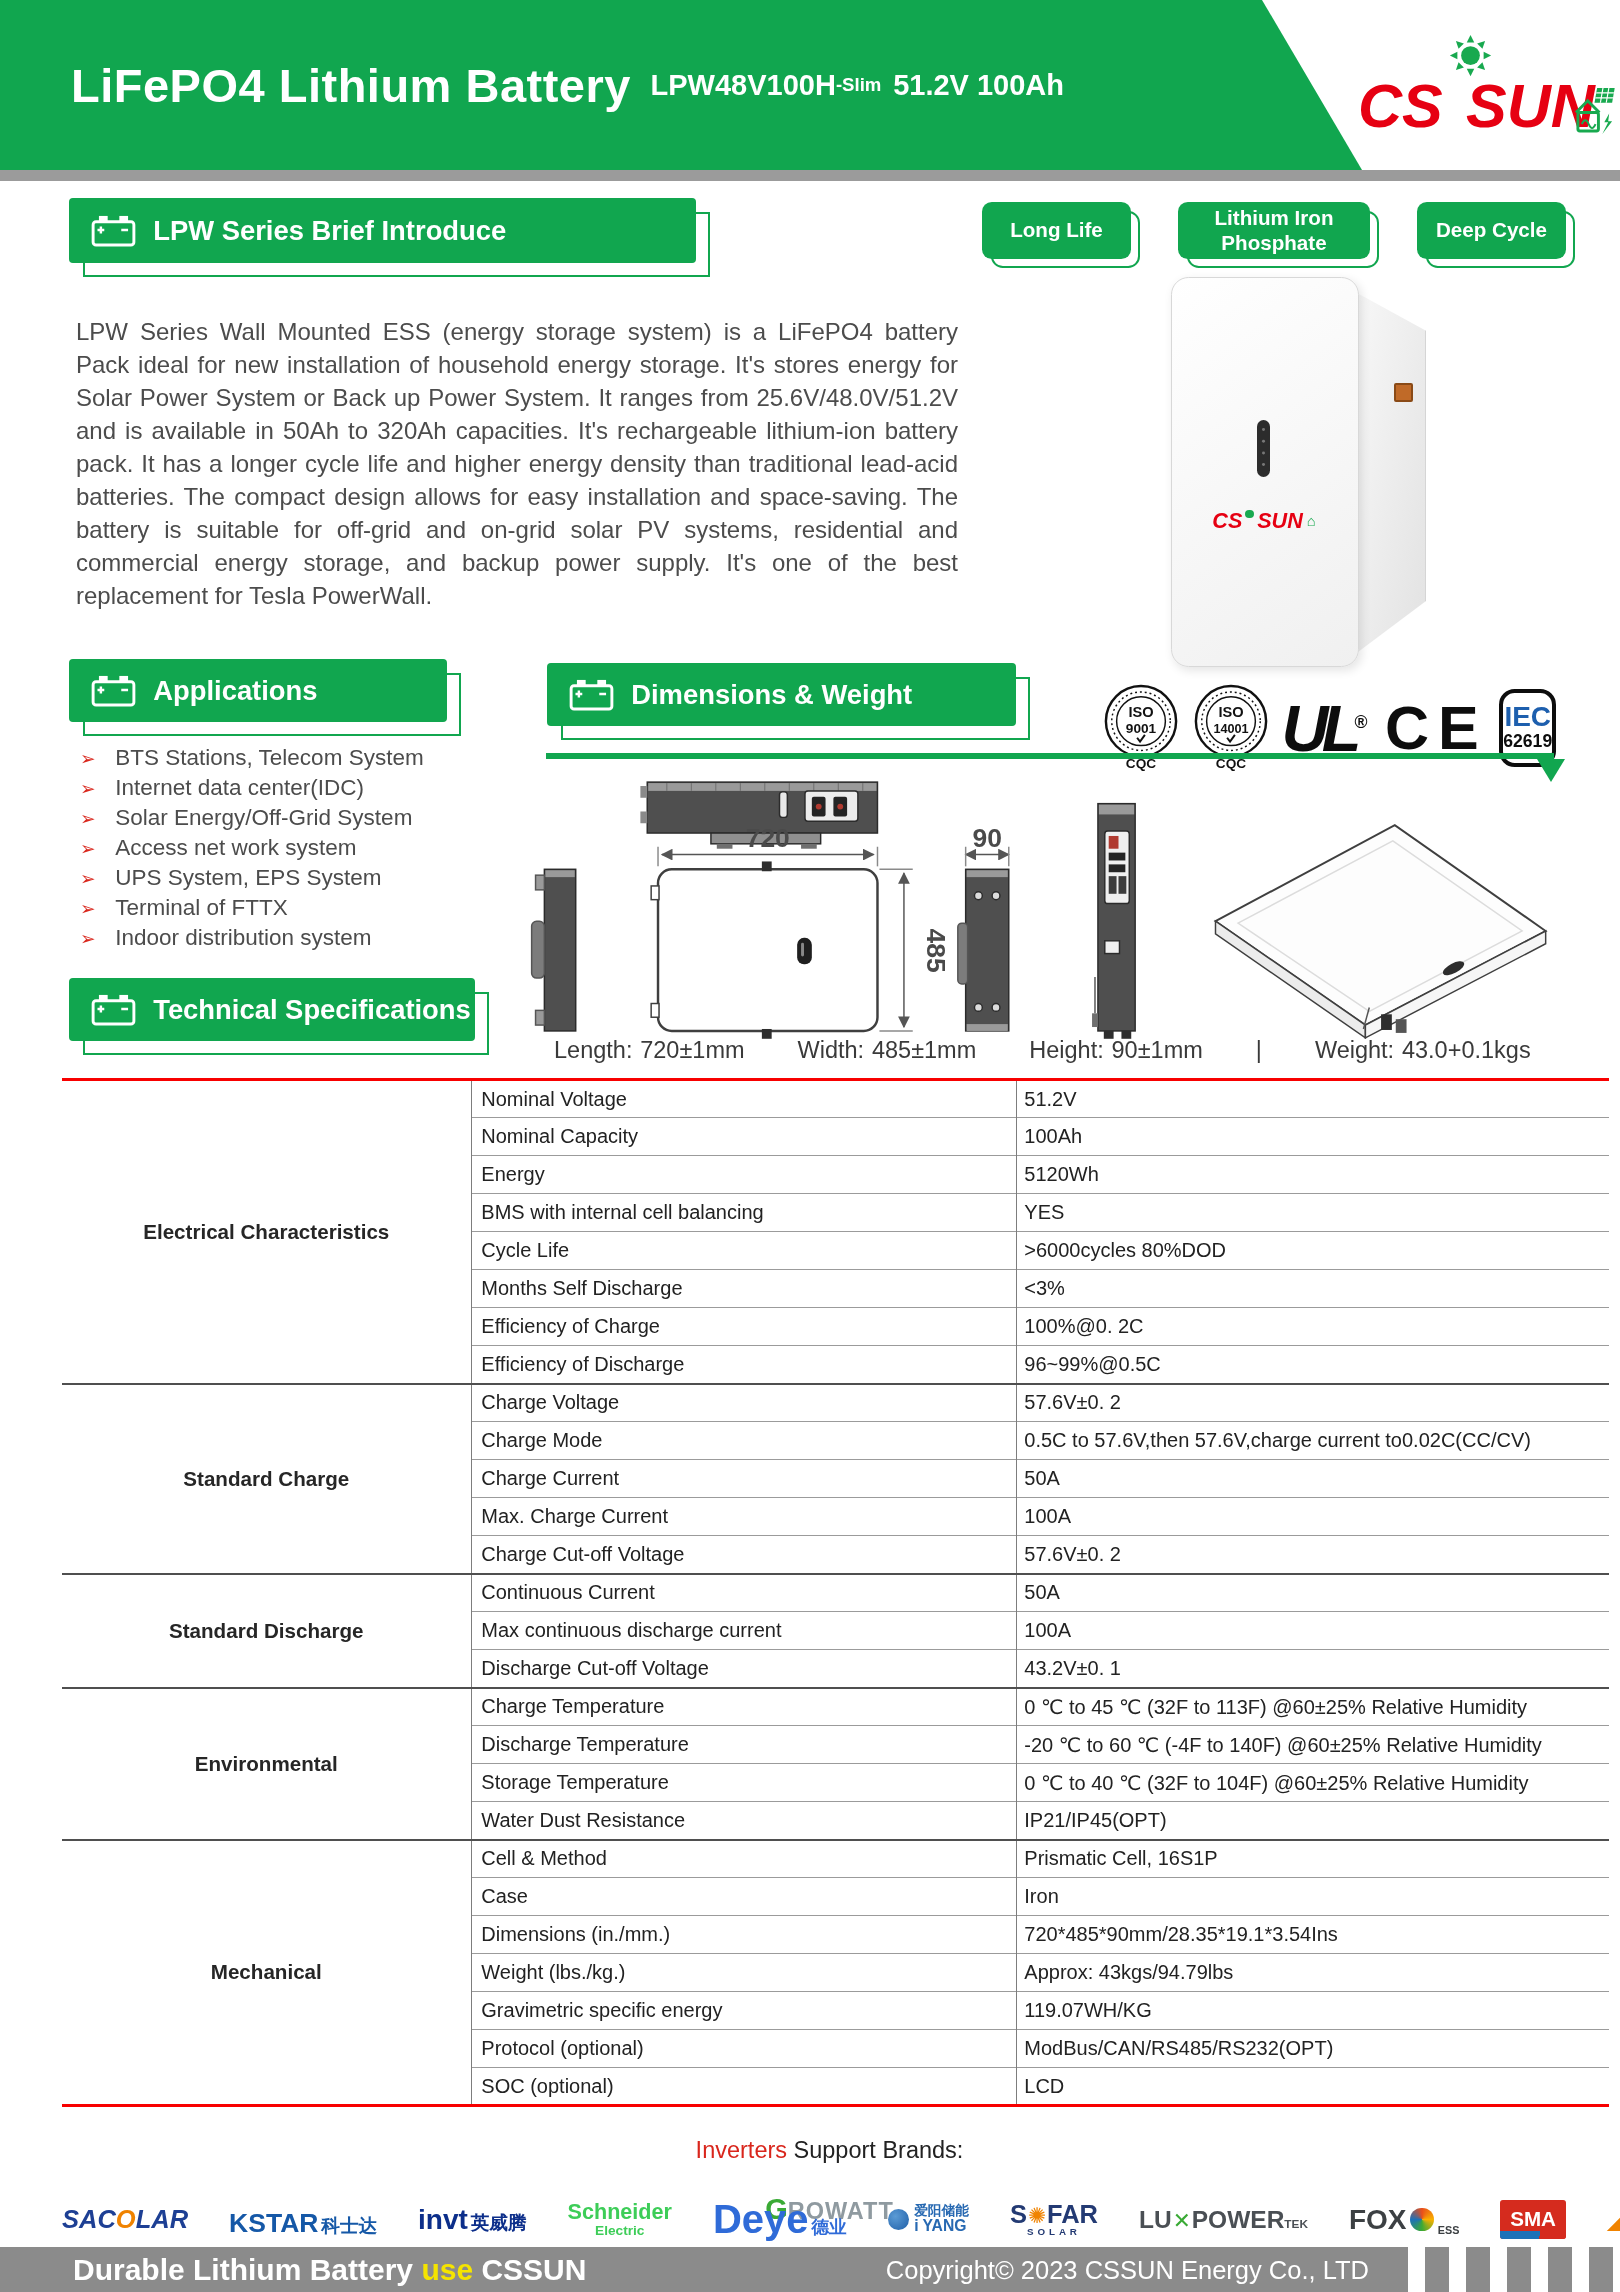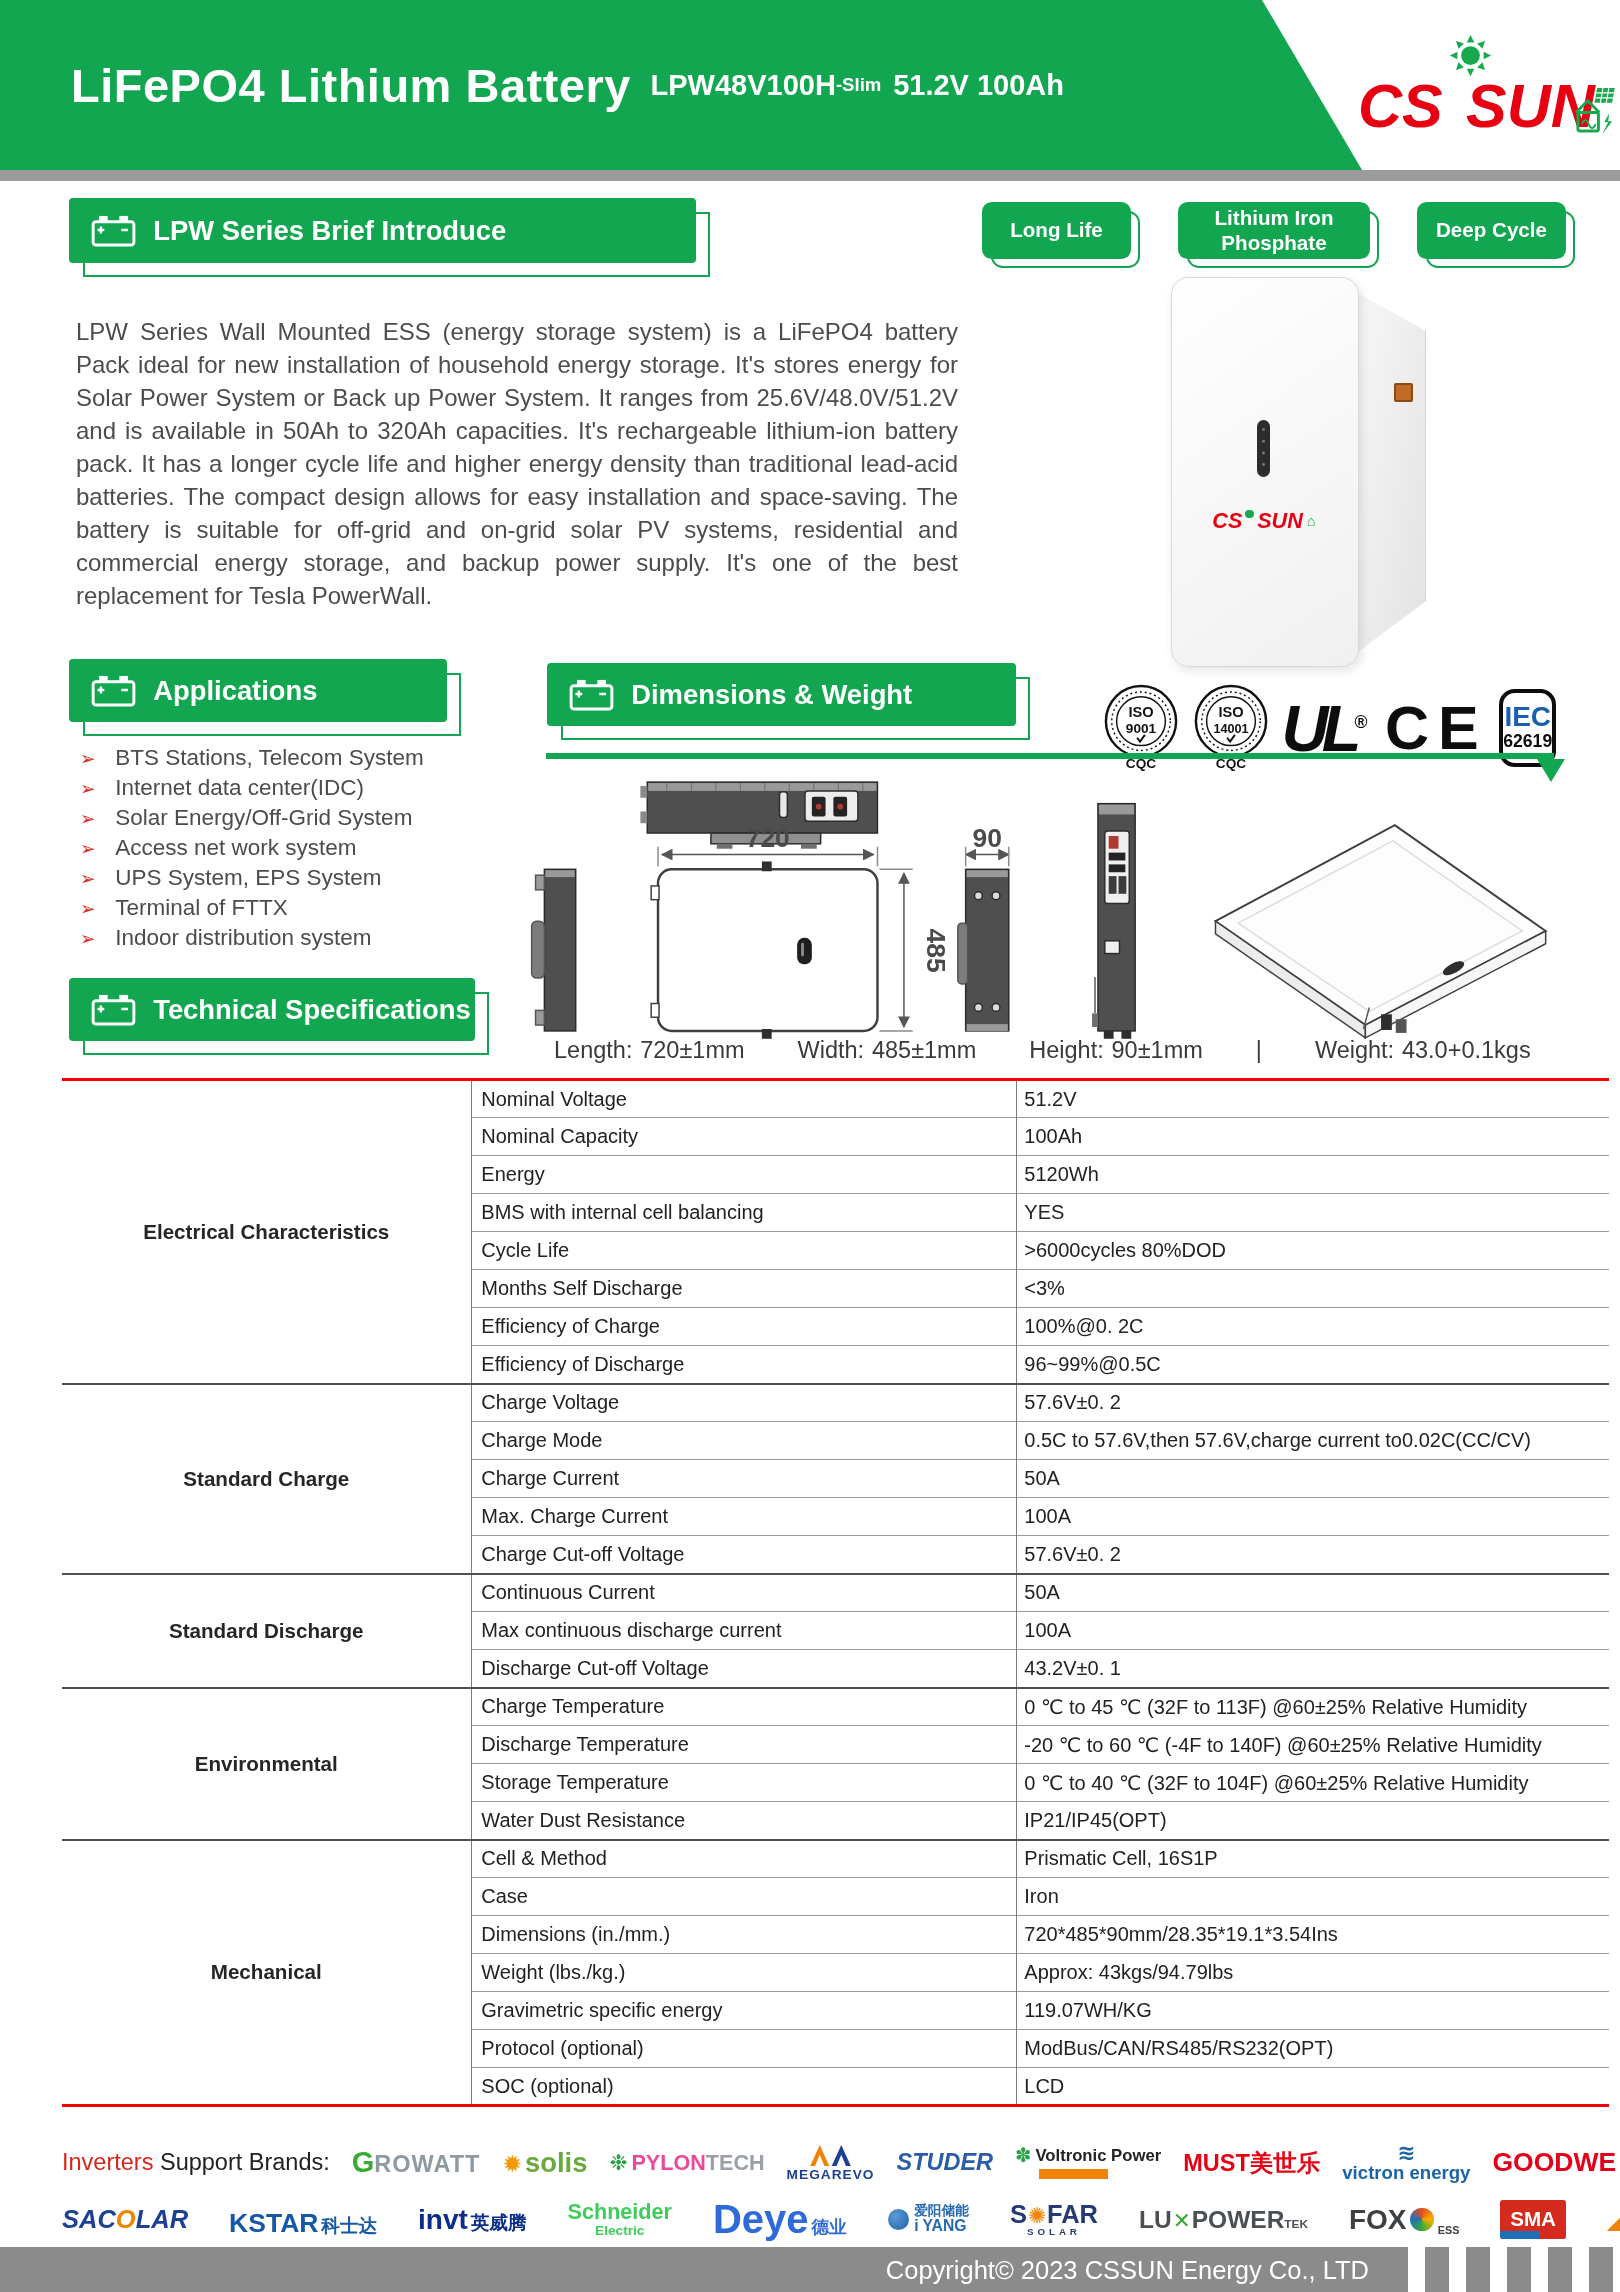--- a/index.html
+++ b/index.html
@@ -81,21 +81,21 @@
         border-top:3.9px solid #f80000;border-bottom:3.9px solid #f80000;}
   .spec td{height:38px;font-size:20px;color:#222;vertical-align:middle;box-sizing:border-box;}
   .spec td.c{font-size:20.6px;font-weight:800;text-align:center;border-right:1.5px solid #7d7d7d;color:#262626;}
   .spec td.p{padding-left:9.8px;border-right:1.5px solid #7d7d7d;}
   .spec td.v{padding-left:7.8px;}
   .spec td.p,.spec td.v{border-top:1px solid var(--tbl-line);}
   .spec tr.gs td{border-top:2px solid var(--tbl-dark);}
   .spec tr:first-child td{border-top:none !important;}
   
   .brandrow{position:absolute;display:flex;align-items:center;white-space:nowrap;}
-  .brandrow1{left:62px;top:2137px;width:1535px;height:51px;gap:22px;}
+  .brandrow1{left:62px;top:2137px;width:1535px;height:51px;gap:29px;flex-direction:column;}
   .brandrow2{left:62px;top:2194px;width:1535px;height:51px;gap:41px;}
   .blabel{font-size:23.5px;color:#222;}
   .blabel .red{color:var(--accent-red);}
   .brand{display:inline-flex;align-items:baseline;font-weight:800;}
   .b-growatt .g{color:#3aaa35;font-size:29px;}
   .b-growatt .rest{color:#8f9aa0;font-size:23.5px;letter-spacing:1px;}
   .b-solis .ico{color:#f39800;font-size:23.5px;margin-right:2.9px;}
   .b-solis .txt{color:#6aa93c;font-size:27.4px;font-weight:700;}
   .b-pylon .ico{color:#2aa048;font-size:21.6px;margin-right:3.9px;}
   .b-pylon .p1{color:#ec4899;font-size:21.6px;}
@@ -646,19 +646,20 @@
       </span>
     <span class="brand b-sma">SMA</span>
     <span class="brand b-srne">
         <span class="ico">◢</span>
         <span class="txt">SRNE</span>
       </span>
   </div>
 
   <div class="footer">
     <div class="f-gray">
+      <span class="f-left"><span>Durable Lithium Battery </span><span class="use">use</span><span> CSSUN</span></span>
       <span class="f-copy">Copyright© 2023 CSSUN Energy Co., LTD</span>
     </div>
     <div class="f-stripes"></div>
   </div>
 
 </div>
 
 
 </body></html>

